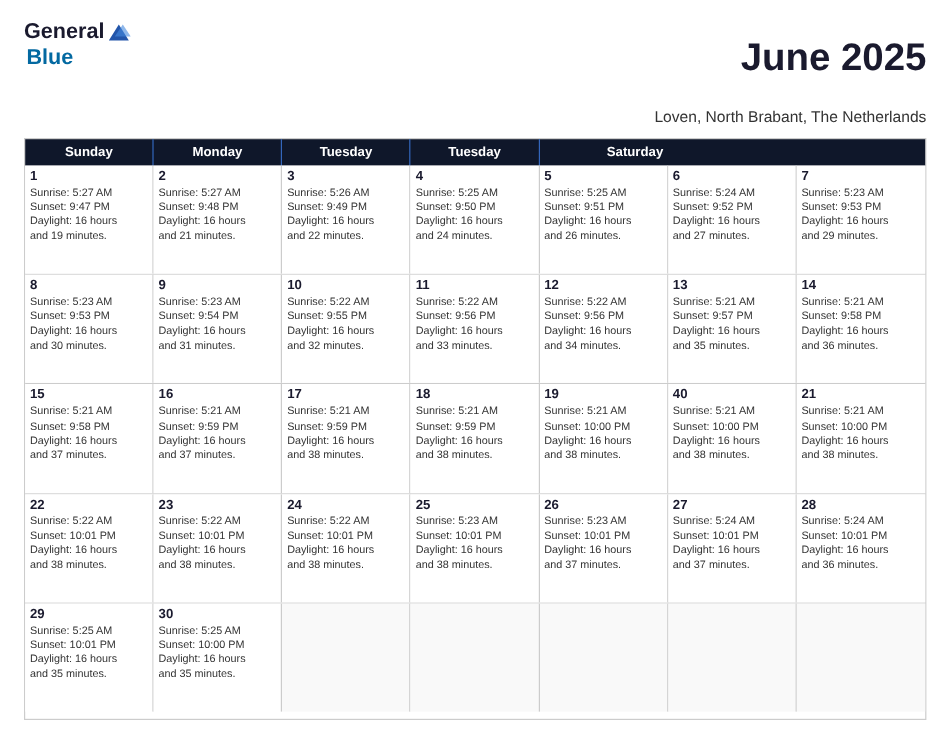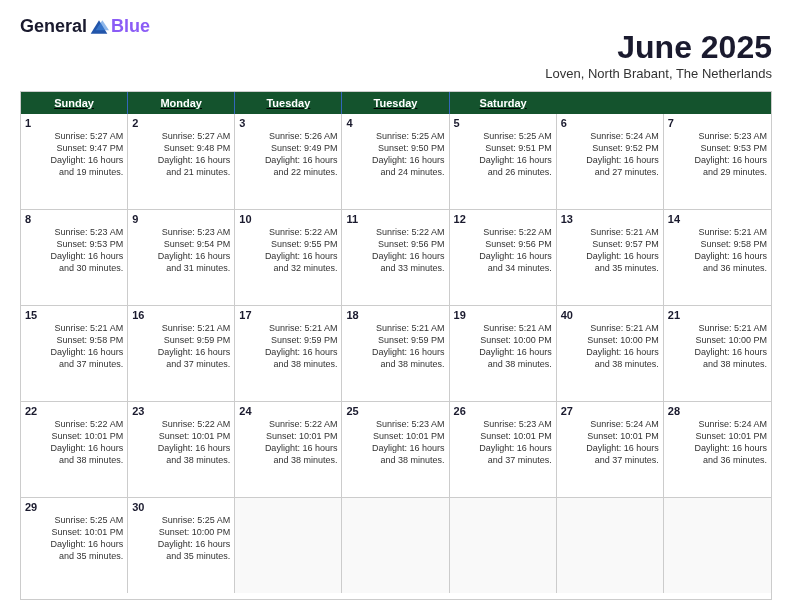--- a/index.html
+++ b/index.html
@@ -18,21 +18,21 @@
       flex-direction: column;
     }
     .header {
       display: flex;
       justify-content: space-between;
       align-items: flex-start;
       margin-bottom: 10px;
     }
     .logo {
       display: flex;
-      flex-direction: row;
+      flex-direction: column;
       align-items: flex-start;
     }
     .logo-text {
       display: flex;
       align-items: center;
     }
     .logo-icon {
       width: 20px;
       height: 20px;
       margin-left: 2px;
@@ -42,40 +42,40 @@
     }
     .month-title {
       font-size: 32px;
       font-weight: bold;
       color: #1a1a2e;
       margin-top: 13px;
     }
     .location {
       font-size: 13px;
       color: #333;
+      margin-top: 24px;
     }
     .calendar {
       flex: 1;
       border: 1px solid #ccc;
     }
     .cal-header {
       display: grid;
       grid-template-columns: repeat(7, 1fr);
-      background: #14532d;
-      text-decoration: underline;
+      background: #0f172a;
     }
     .cal-header-cell {
       color: #fff;
       font-size: 11px;
       font-weight: bold;
       padding: 5px 4px;
       text-align: center;
       border-right: 1px solid #3366bb;
     }
-    .cal-header-cell:last-child { border-right: none; }
+    .cal-header-cell:last-child { border-right: none; text-align: right; }
     .cal-body {
       display: flex;
       flex-direction: column;
       height: calc(100% - 28px);
     }
     .cal-row {
       display: grid;
       grid-template-columns: repeat(7, 1fr);
       flex: 1;
       border-bottom: 1px solid #ccc;
@@ -96,38 +96,37 @@
       font-size: 11px;
       font-weight: bold;
       color: #1a1a2e;
       display: block;
       margin-bottom: 1px;
     }
     .cell-info {
       font-size: 9px;
       color: #333;
       line-height: 1.35;
-      text-align: right;
     }
   </style>
 </head>
 <body>
 
 <div class="page">
   <div class="header">
     <div class="logo">
       <div class="logo-text">
         <span style="font-size:18px;font-weight:bold;color:#1a1a2e;">General</span>
         <svg class="logo-icon" viewBox="0 0 24 20" xmlns="http://www.w3.org/2000/svg">
           <polygon points="12,2 22,18 2,18" fill="#2255aa"></polygon>
           <polygon points="16,2 24,14 8,14" fill="#4488dd" opacity="0.6"></polygon>
         </svg>
       </div>
       <div>
-        <span style="font-size:18px;font-weight:bold;color:#8b5cf6;margin-left:2px;">Blue</span>
+        <span style="font-size:18px;font-weight:bold;color:#0369a1;margin-left:2px;">Blue</span>
       </div>
     </div>
     <div class="title-area">
       <div class="month-title">June 2025</div>
       <div class="location">Loven, North Brabant, The Netherlands</div>
     </div>
   </div>
 
   <div class="calendar">
     <div class="cal-header">

